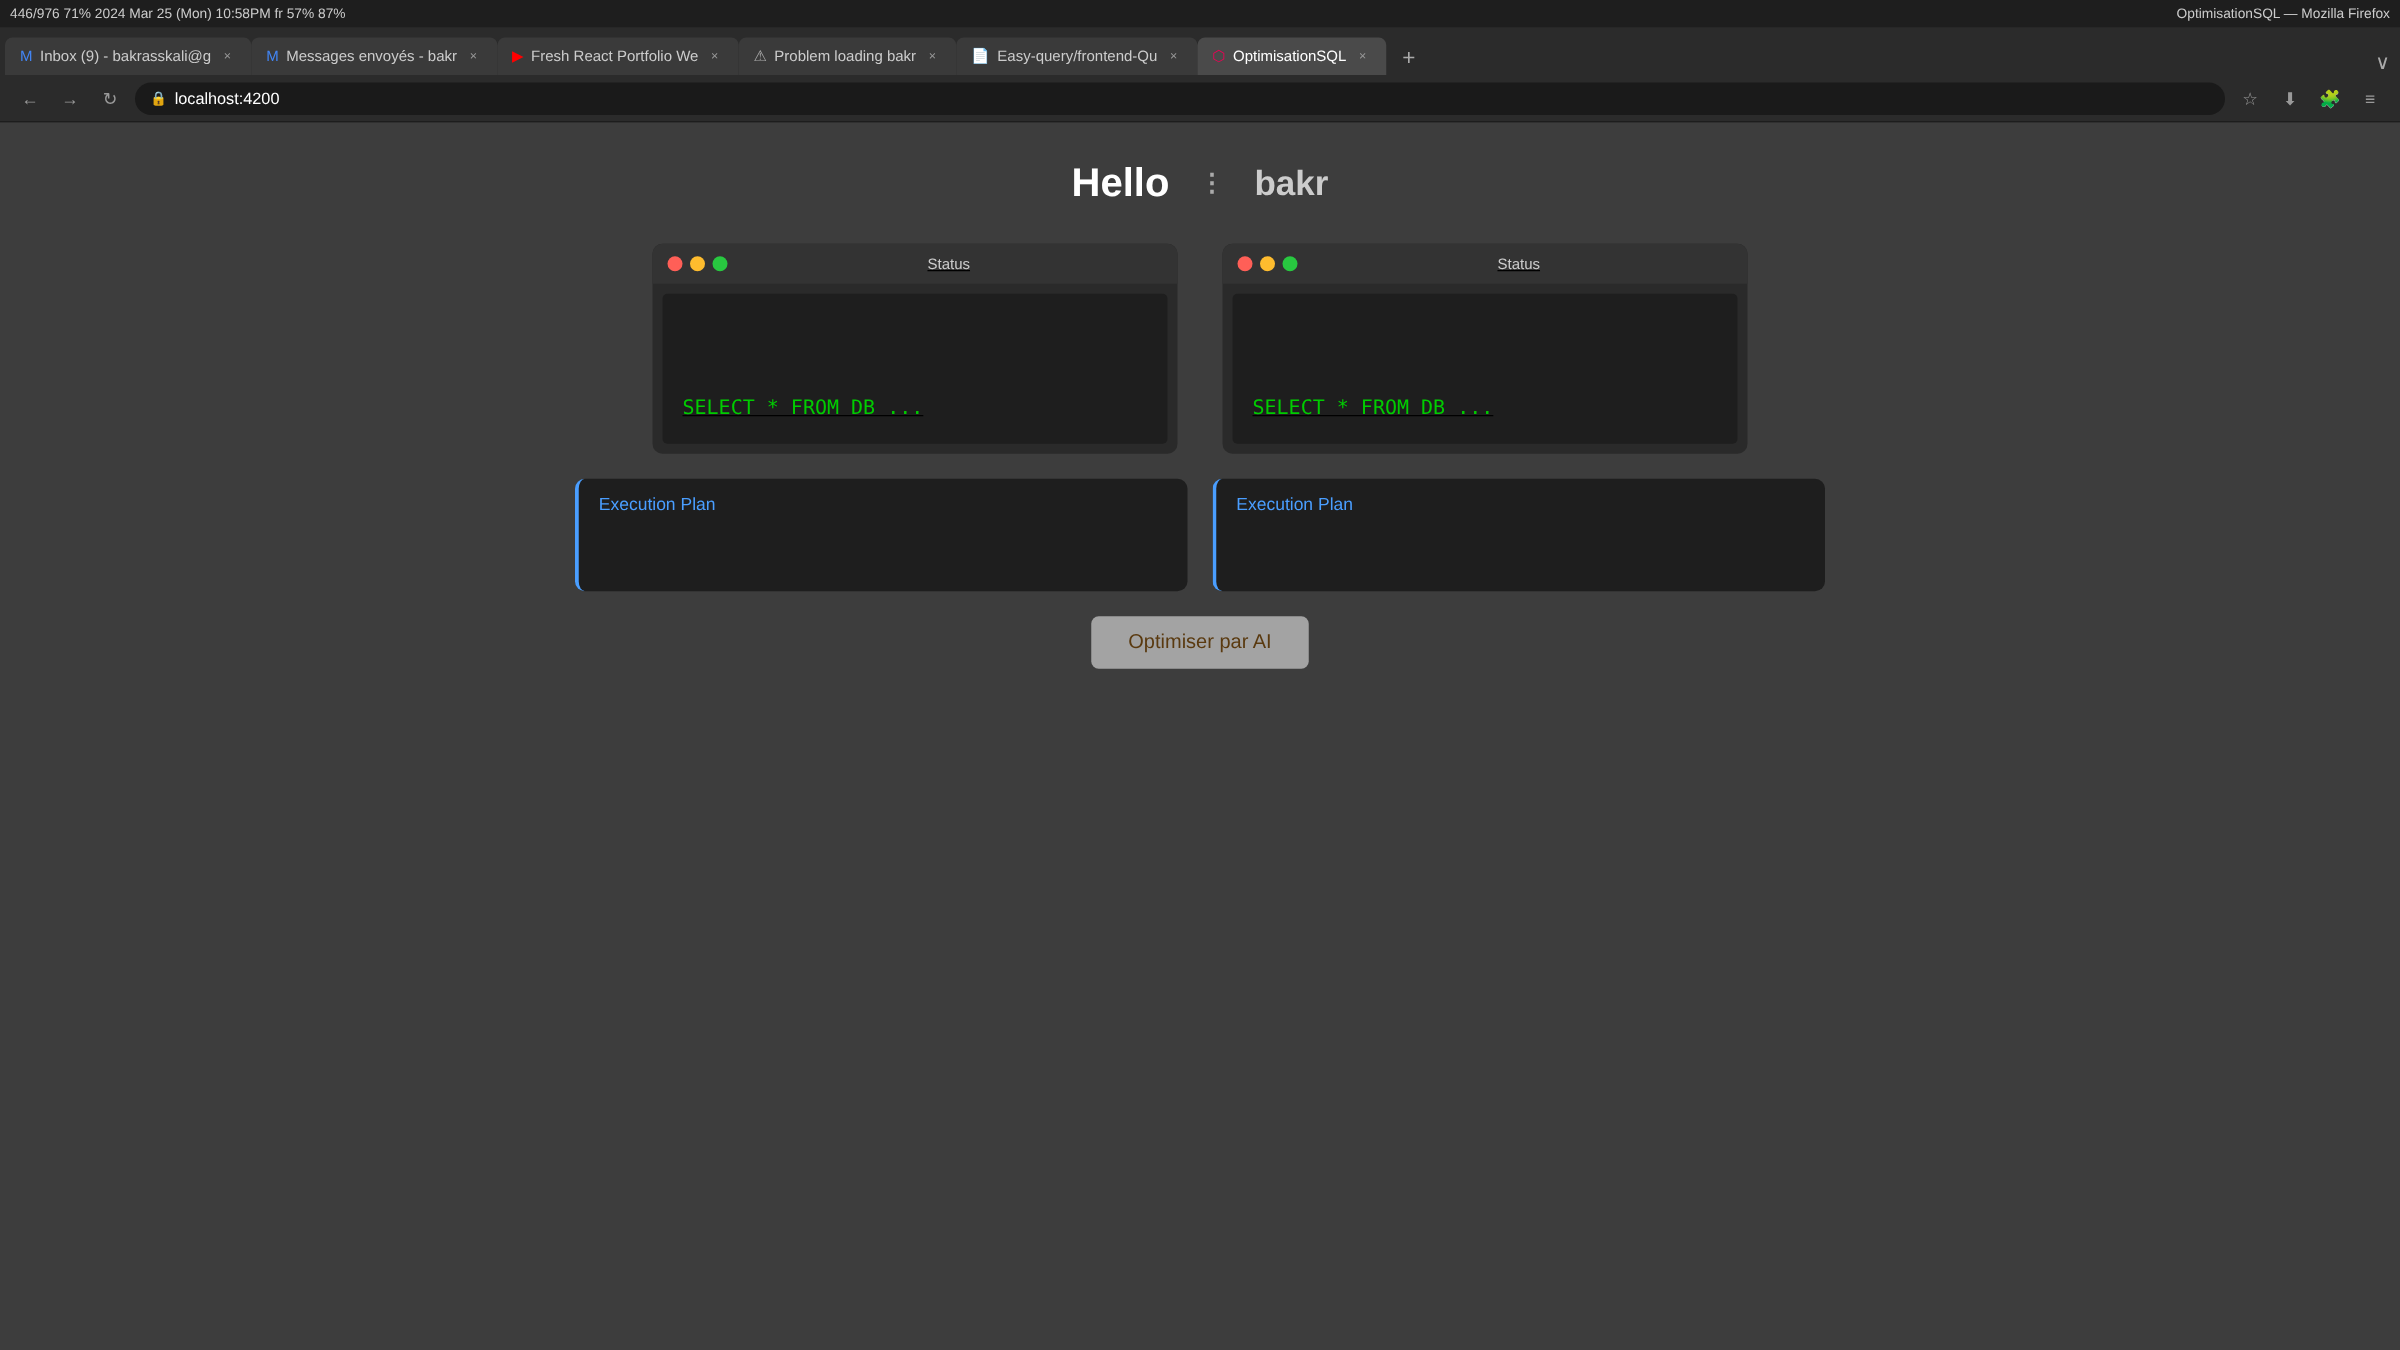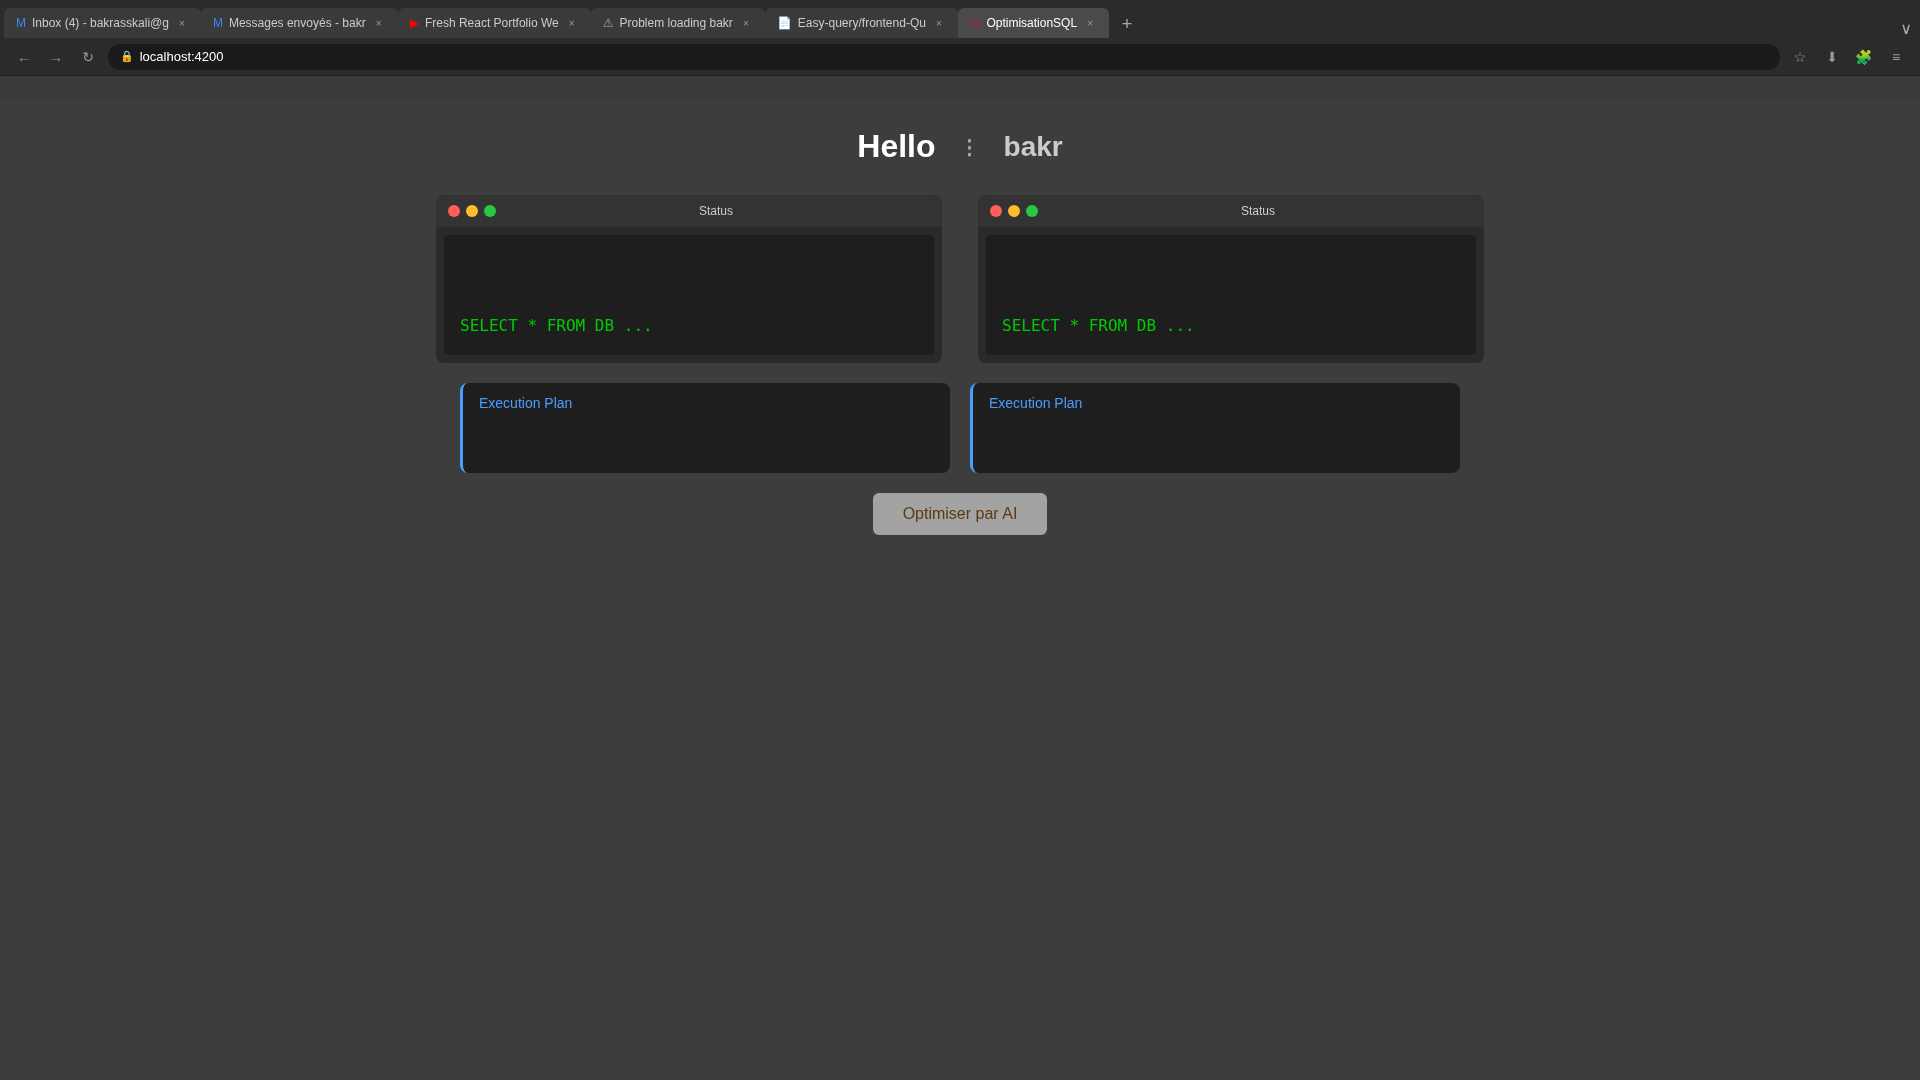--- a/index.html
+++ b/index.html
@@ -151,21 +151,22 @@
 
     .title-animated {
       color: #ccc;
       font-size: 28px;
     }
 
     .panels-row {
       display: flex;
       gap: 36px;
       margin-bottom: 20px;
-      width: 1048px;
+      width: 876px;
+      text-decoration: underline;
     }
 
     
     .status-panel {
       flex: 1;
       background: #2a2a2a;
       border-radius: 8px;
       overflow: hidden;
     }
 
@@ -255,25 +256,29 @@
       color: #aaa;
       font-size: 18px;
       cursor: pointer;
       margin-left: 4px;
     }
   </style>
 </head>
 <body>
 
 <div class="browser-chrome">
+  <div class="browser-topbar">
+    <span class="browser-topbar-text">446/976  71%  2024 Mar 25 (Mon)  10:58PM  fr  57%  87%</span>
+    <span class="browser-topbar-text" style="margin-left: auto;">OptimisationSQL — Mozilla Firefox</span>
+  </div>
 
   <div class="tab-bar">
     <div class="tab">
       <span style="color:#4285f4; font-size:12px;">M</span>
-      <span style="white-space:nowrap; overflow:hidden; text-overflow:ellipsis; max-width:140px;">Inbox (4) - bakrasskali@g</span>
+      <span style="white-space:nowrap; overflow:hidden; text-overflow:ellipsis; max-width:140px;">Inbox (9) - bakrasskali@g</span>
       <span class="tab-close">×</span>
     </div>
     <div class="tab">
       <span style="color:#4285f4; font-size:12px;">M</span>
       <span style="white-space:nowrap; overflow:hidden; text-overflow:ellipsis; max-width:140px;">Messages envoyés - bakr</span>
       <span class="tab-close">×</span>
     </div>
     <div class="tab">
       <span style="color:#ff0000; font-size:12px;">▶</span>
       <span style="white-space:nowrap; overflow:hidden; text-overflow:ellipsis; max-width:140px;">Fresh React Portfolio We</span>

